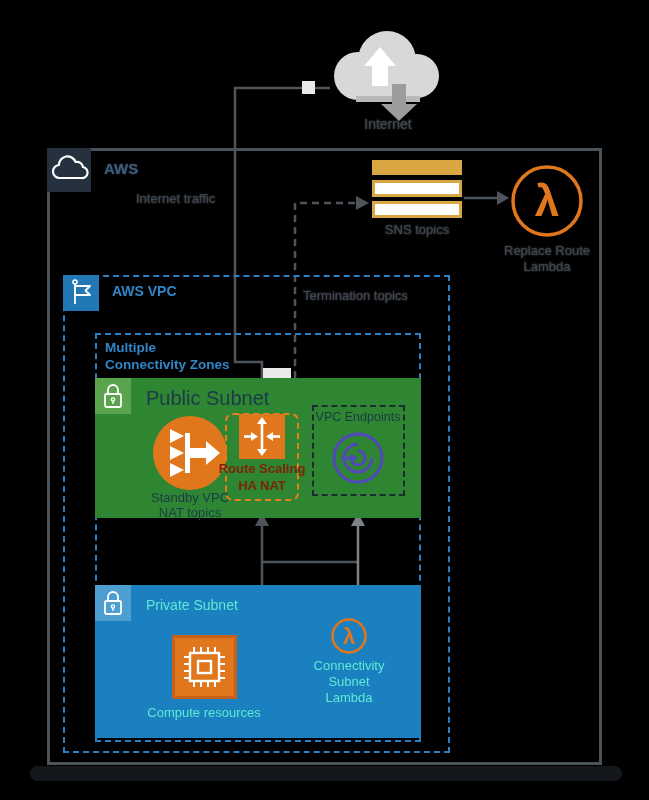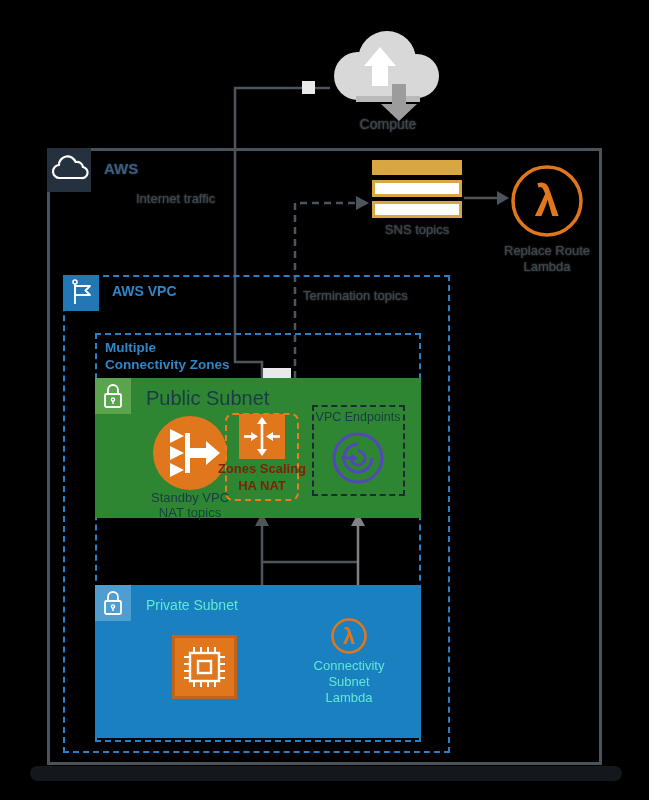--- a/index.html
+++ b/index.html
@@ -36,21 +36,21 @@
       <circle cx="69" cy="40" r="29"></circle>
       <circle cx="99" cy="56" r="22"></circle>
       <rect x="36" y="52" width="68" height="30" rx="10"></rect>
     </g>
     <rect x="38" y="76" width="64" height="6" fill="#b9b9b9"></rect>
 
     <polygon points="62,27 78,46 70,46 70,66 54,66 54,46 46,46" fill="#ffffff"></polygon>
 
     <polygon points="74,64 88,64 88,84 99,84 81,101 63,84 74,84" fill="#9c9c9c"></polygon>
   </svg>
-  <div class="lbl on-dark center" style="left:328px;top:117px;width:120px;font-size:14px">Compute</div>
+  <div class="lbl on-dark center" style="left:328px;top:117px;width:120px;font-size:14px">Internet</div>
 
   <svg id="wires" class="abs">
 
     <polyline points="330,88 235,88 235,362 262,362 262,396" fill="none" stroke="#4d545b" stroke-width="2.5"></polyline>
     <polygon points="262,408 255,395 269,395" fill="#4d545b"></polygon>
     <rect x="302" y="81" width="13" height="13" fill="#e9e9e9"></rect>
     <rect x="263" y="368" width="28" height="10" fill="#e9e9e9"></rect>
 
     <polyline points="295,378 295,203 358,203" fill="none" stroke="#4d545b" stroke-width="2.5" stroke-dasharray="7 5"></polyline>
     <polygon points="369,203 356,196 356,210" fill="#4d545b"></polygon>
@@ -133,21 +133,21 @@
     <svg width="46" height="45" viewBox="0 0 46 45">
       <line x1="23" y1="8" x2="23" y2="37" stroke="#fff" stroke-width="2.6"></line>
       <polygon points="23,3 18,10 28,10" fill="#fff"></polygon>
       <polygon points="23,42 18,35 28,35" fill="#fff"></polygon>
       <line x1="5" y1="22.5" x2="16" y2="22.5" stroke="#fff" stroke-width="2.6"></line>
       <polygon points="19,22.5 12,18 12,27" fill="#fff"></polygon>
       <line x1="41" y1="22.5" x2="30" y2="22.5" stroke="#fff" stroke-width="2.6"></line>
       <polygon points="27,22.5 34,18 34,27" fill="#fff"></polygon>
     </svg>
   </div>
-  <div class="lbl center" style="left:212px;top:461px;width:100px;font-weight:bold;color:#7c2408">Zones Scaling</div>
+  <div class="lbl center" style="left:212px;top:461px;width:100px;font-weight:bold;color:#7c2408">Route Scaling</div>
   <div class="lbl center" style="left:212px;top:478px;width:100px;font-weight:bold;color:#7c2408">HA NAT</div>
 
   <div id="endpoints-box" class="box"></div>
   <div class="lbl on-green center" style="left:308px;top:410px;width:100px;font-size:12.5px">VPC Endpoints</div>
   <svg class="abs" style="left:331px;top:431px" width="54" height="54" viewBox="0 0 54 54">
     <circle cx="27" cy="27" r="24" fill="none" stroke="#5348bb" stroke-width="3"></circle>
     <path d="M27,13 a14,14 0 1 0 14,14" fill="none" stroke="#5348bb" stroke-width="3"></path>
     <path d="M27,20 a7,7 0 1 1 -7,7" fill="none" stroke="#5348bb" stroke-width="3"></path>
     <line x1="10" y1="27" x2="22" y2="27" stroke="#5348bb" stroke-width="3"></line>
     <polygon points="27,27 20,22.5 20,31.5" fill="#5348bb"></polygon>
@@ -181,20 +181,21 @@
           <line x1="9" y1="26" x2="15" y2="26"></line>
         <line x1="9" y1="33" x2="15" y2="33"></line>
           <line x1="9" y1="40" x2="15" y2="40"></line>
         <line x1="44" y1="19" x2="50" y2="19"></line>
           <line x1="44" y1="26" x2="50" y2="26"></line>
         <line x1="44" y1="33" x2="50" y2="33"></line>
           <line x1="44" y1="40" x2="50" y2="40"></line>
       </g>
     </svg>
   </div>
+  <div class="lbl on-blue center" style="left:124px;top:705px;width:160px">Compute resources</div>
 
   <svg class="abs" style="left:330px;top:617px" width="38" height="38" viewBox="0 0 38 38">
     <circle cx="19" cy="19" r="16.5" fill="none" stroke="#e0771c" stroke-width="2.5"></circle>
     <text x="19" y="27" text-anchor="middle" font-size="22" font-weight="bold" fill="#e0771c">λ</text>
   </svg>
   <div class="lbl on-blue center" style="left:299px;top:658px;width:100px">Connectivity</div>
   <div class="lbl on-blue center" style="left:299px;top:674px;width:100px">Subnet</div>
   <div class="lbl on-blue center" style="left:299px;top:690px;width:100px">Lambda</div>
 
 </div>

